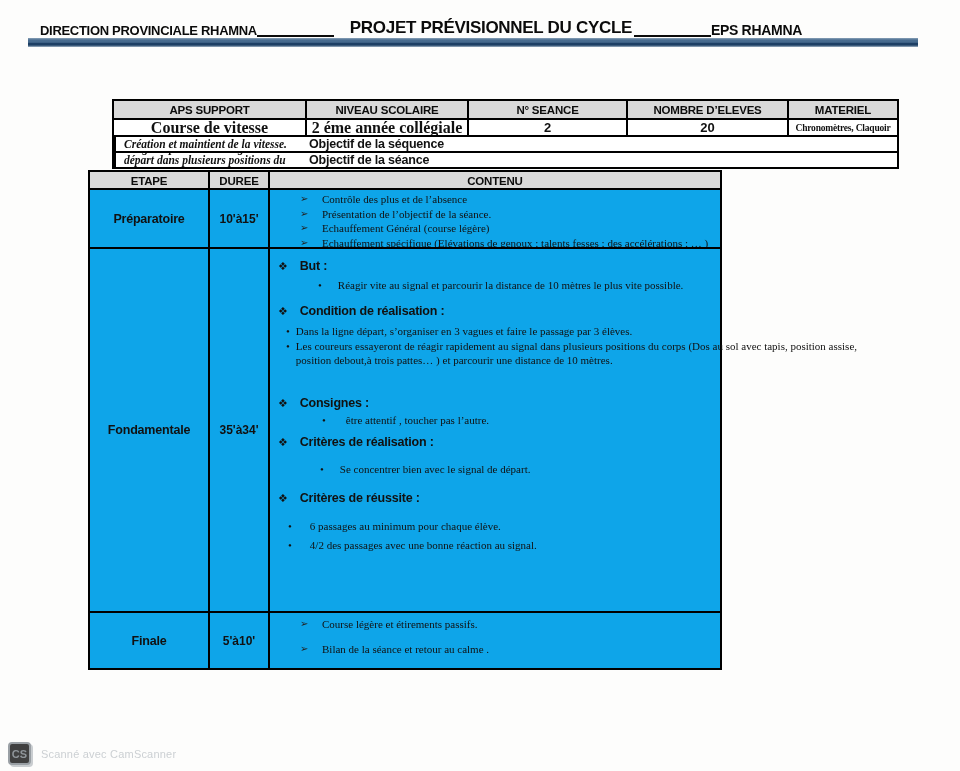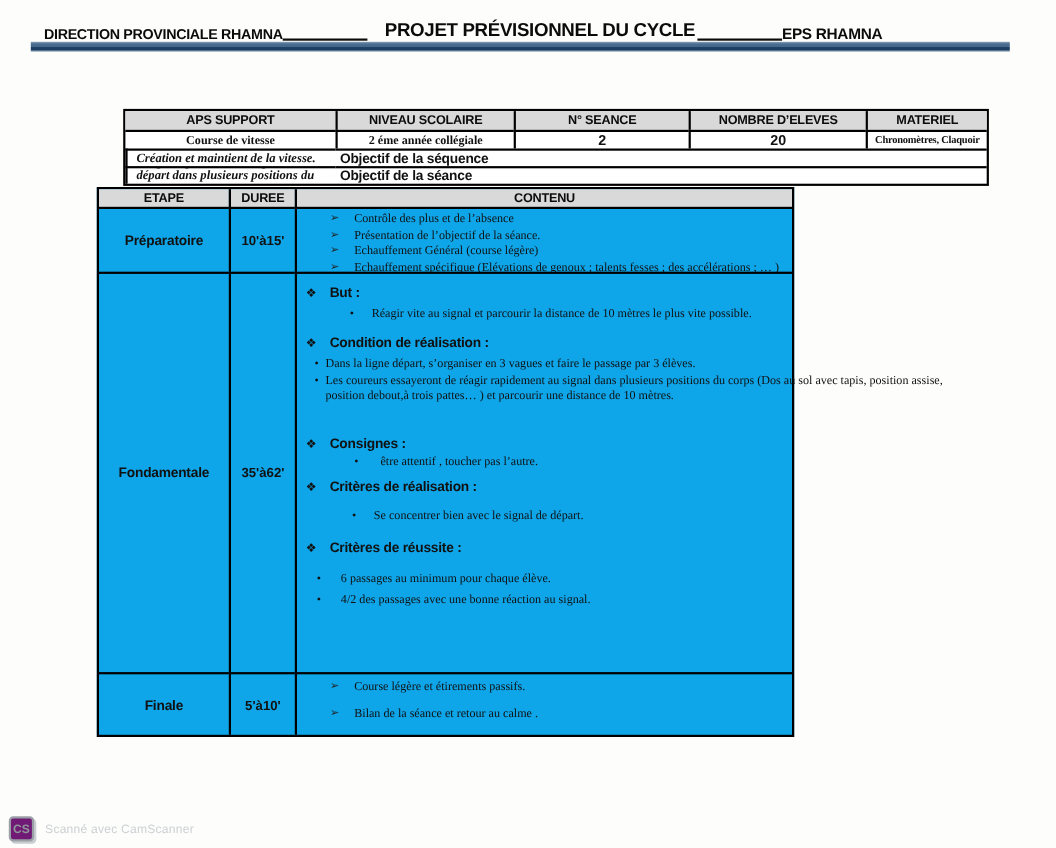--- a/index.html
+++ b/index.html
@@ -33,21 +33,21 @@
   .grid5 { display:grid; grid-template-columns:191px 162px 159px 161px 1fr; }
   .grid2 { display:grid; grid-template-columns:191px 1fr; }
   .cell { display:flex; align-items:center; justify-content:center; overflow:hidden; }
   .bl { border-left:2px solid #000; }
   .bt { border-top:2px solid #000; }
   .th {
     height:17px; background:#d9d9d9;
     font-family:"Liberation Sans", sans-serif; font-weight:bold; font-size:11.5px;
     letter-spacing:-0.2px; color:#0c0c0c;
   }
-  .val { height:17px; font-weight:bold; font-size:11px; }
+  .val { height:17px; font-weight:bold; font-size:16px; }
   .val-num { font-family:"Liberation Sans", sans-serif; font-size:13px; }
   .val-small { font-size:9.5px; letter-spacing:-0.2px; }
   .obj-label {
     height:16px; justify-content:flex-start; padding-left:4px;
     font-family:"Liberation Sans", sans-serif; font-weight:bold; font-size:12.5px; letter-spacing:-0.2px;
   }
   .obj-value {
     height:16px; justify-content:flex-start; padding-left:8px;
     font-weight:bold; font-style:italic; font-size:11.5px;
   }
@@ -80,21 +80,21 @@
     position:absolute; display:flex; align-items:center;
     font-family:"Liberation Sans", sans-serif; font-weight:bold; font-size:12.5px; letter-spacing:-0.2px;
   }
   .sec-heading .glyph { font-size:11px; margin-right:12px; font-family:"DejaVu Sans", sans-serif; }
   .bullet-line { position:absolute; display:flex; align-items:flex-start; font-size:11px; line-height:14px; }
   .bullet-line .dot { flex:none; font-size:11px; line-height:14px; }
 
   
   .watermark { position:absolute; left:8px; top:742px; display:flex; align-items:center; }
   .cs-badge {
-    width:23px; height:23px; border:2px solid #9aa0a5; border-radius:4px; background:#701a75;
+    width:23px; height:23px; border:2px solid #9aa0a5; border-radius:4px; background:#404040;
     box-shadow:2px 2px 0 #c9cdd0;
     display:flex; align-items:center; justify-content:center;
     font-family:"Liberation Sans", sans-serif; font-weight:bold; font-size:11px; color:#8f959a;
   }
   .wm-text {
     margin-left:10px; font-family:"Liberation Sans", sans-serif; font-size:11px; color:#ccd0d3; letter-spacing:0.2px;
   }
 </style>
 </head>
 <body>
@@ -163,21 +163,21 @@
       <div class="arrow-item">
         <span class="glyph">➢</span>
         <span>Echauffement spécifique (Elévations de genoux ; talents fesses ; des accélérations ; … )</span>
       </div>
     </div>
 
     <div class="etape-cell bt">Fondamentale</div>
     <div class="duree-cell bt bl">
       <span>35'</span>
       <span>à</span>
-      <span>62'</span>
+      <span>34'</span>
     </div>
     <div class="contenu-cell bt bl">
 
       <div class="sec-heading" style="top:10px; left:8px;">
         <span class="glyph">❖</span>
         <span>But :</span>
       </div>
       <div class="bullet-line" style="top:29px; left:48px;">
         <span class="dot" style="margin-right:16px;">•</span>
         <span>Réagir vite au signal et parcourir la distance de 10 mètres le plus vite possible.</span>

